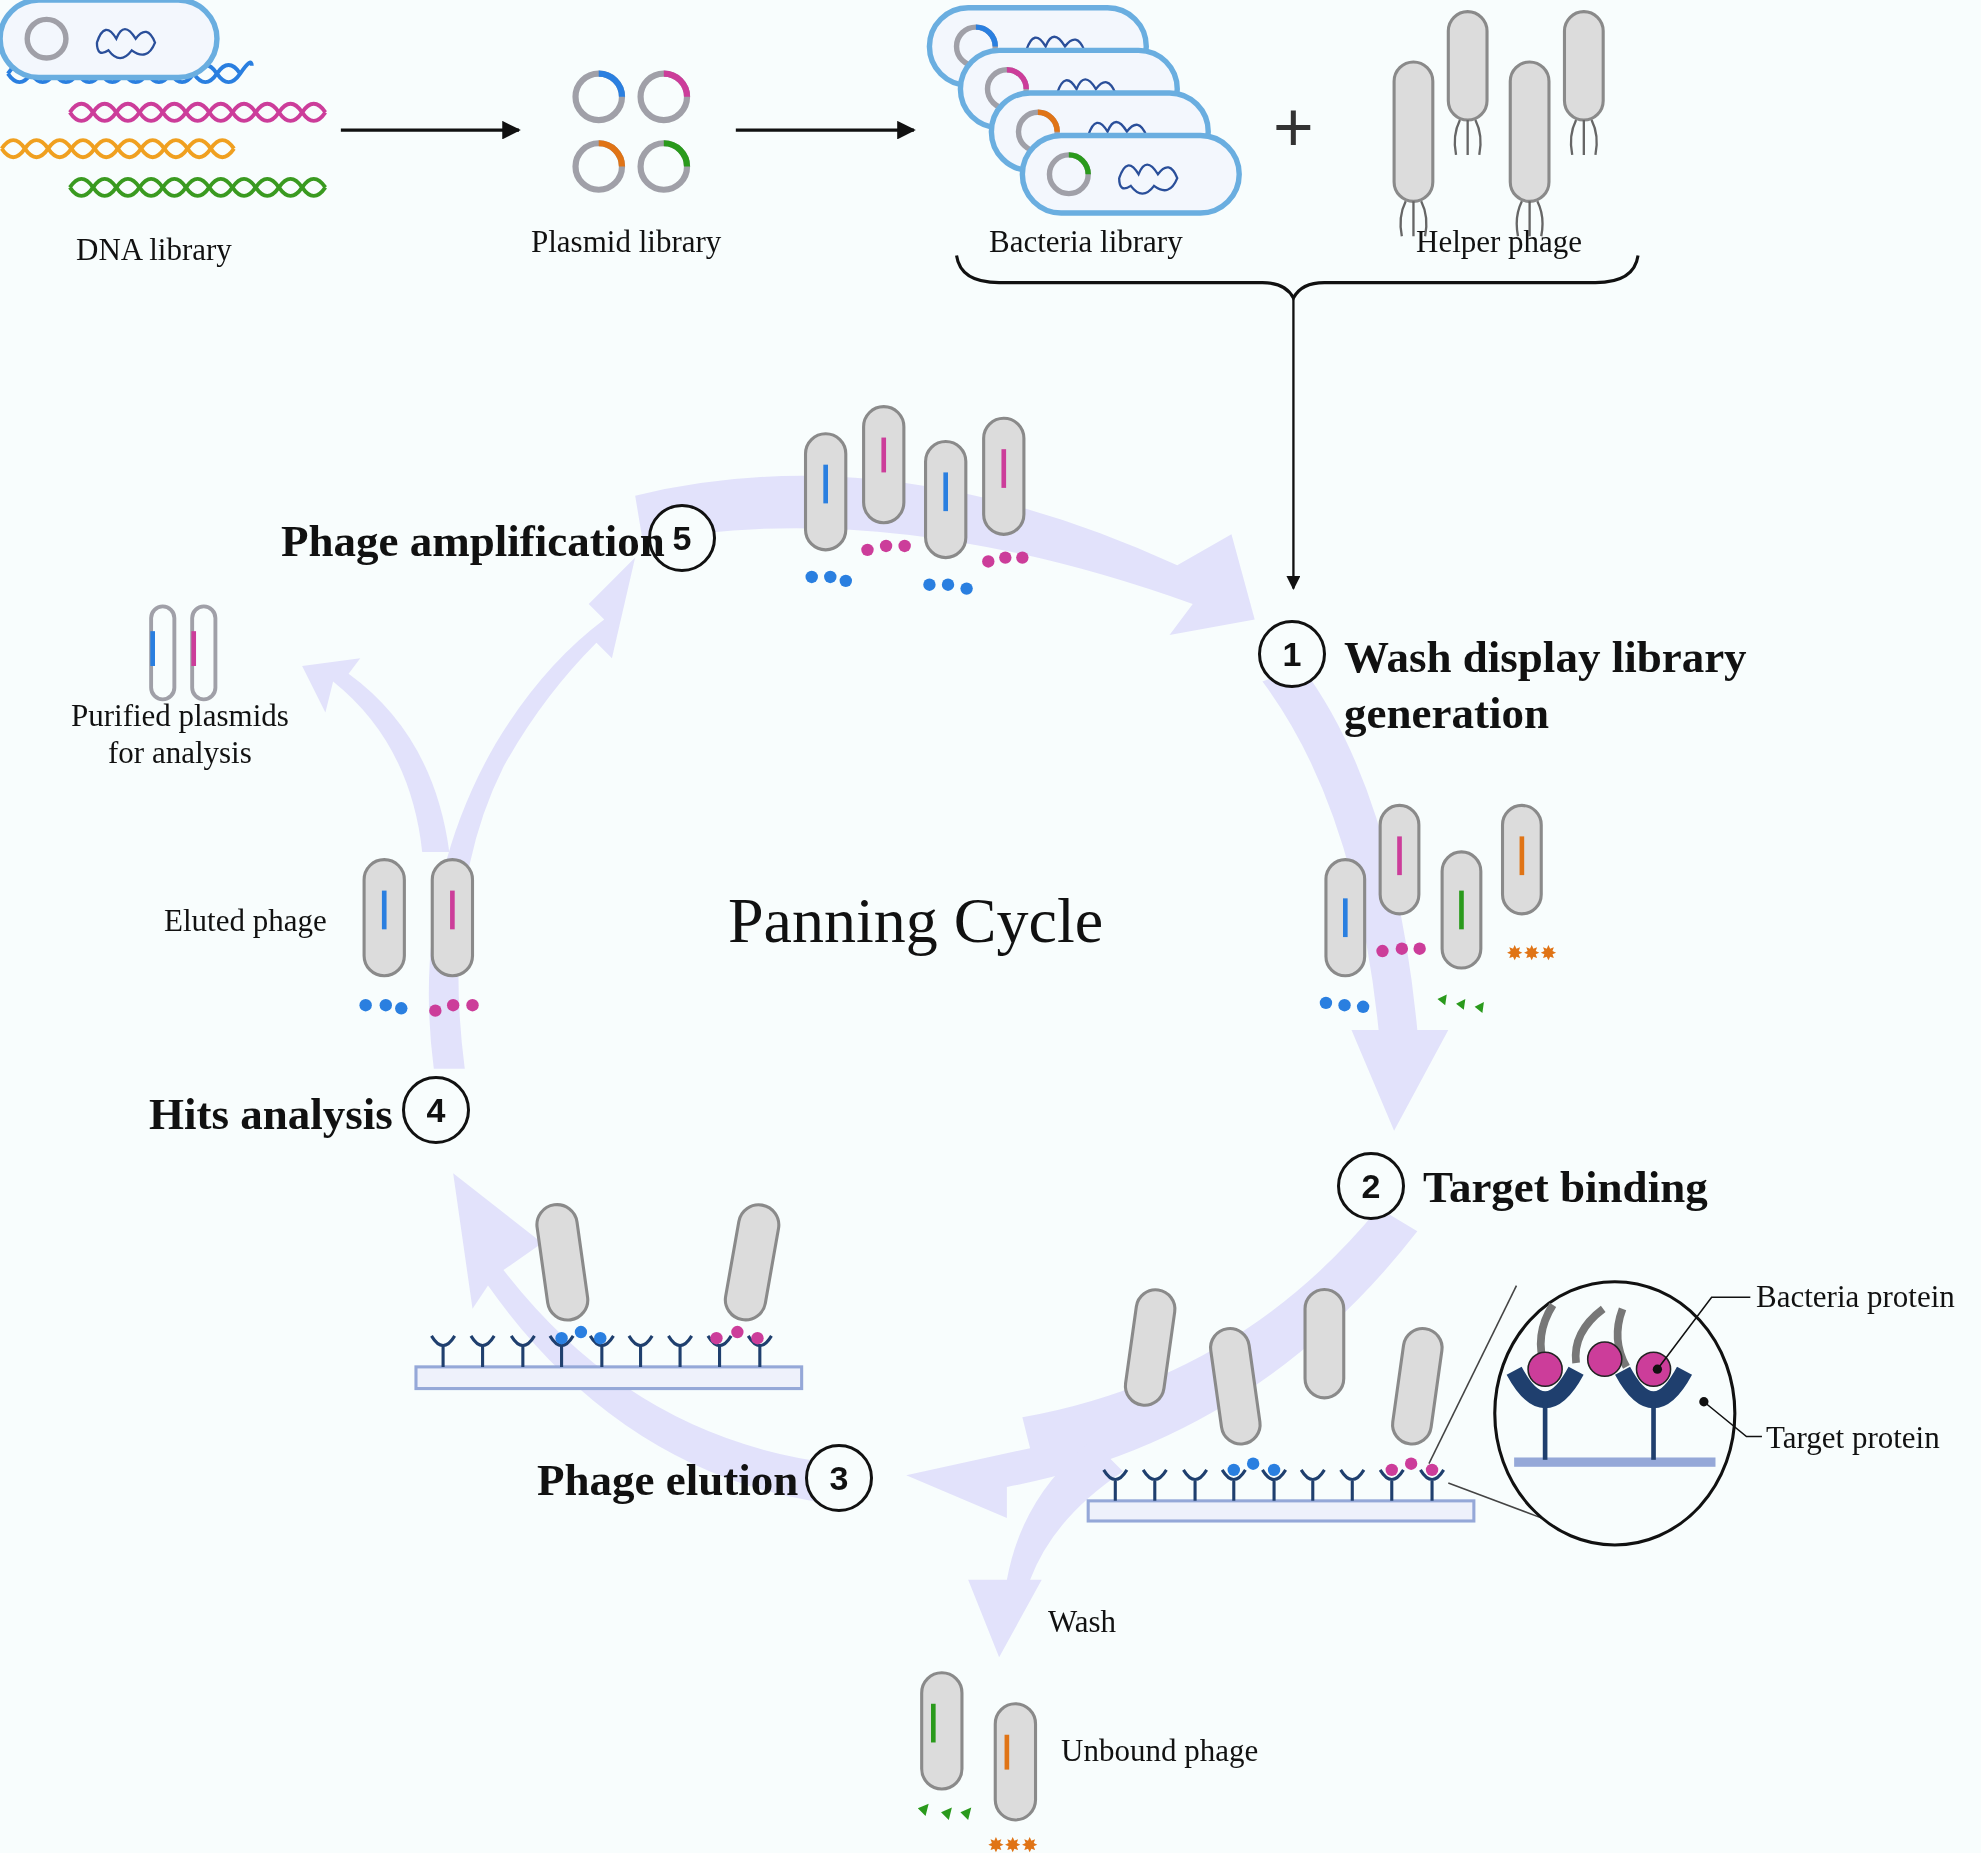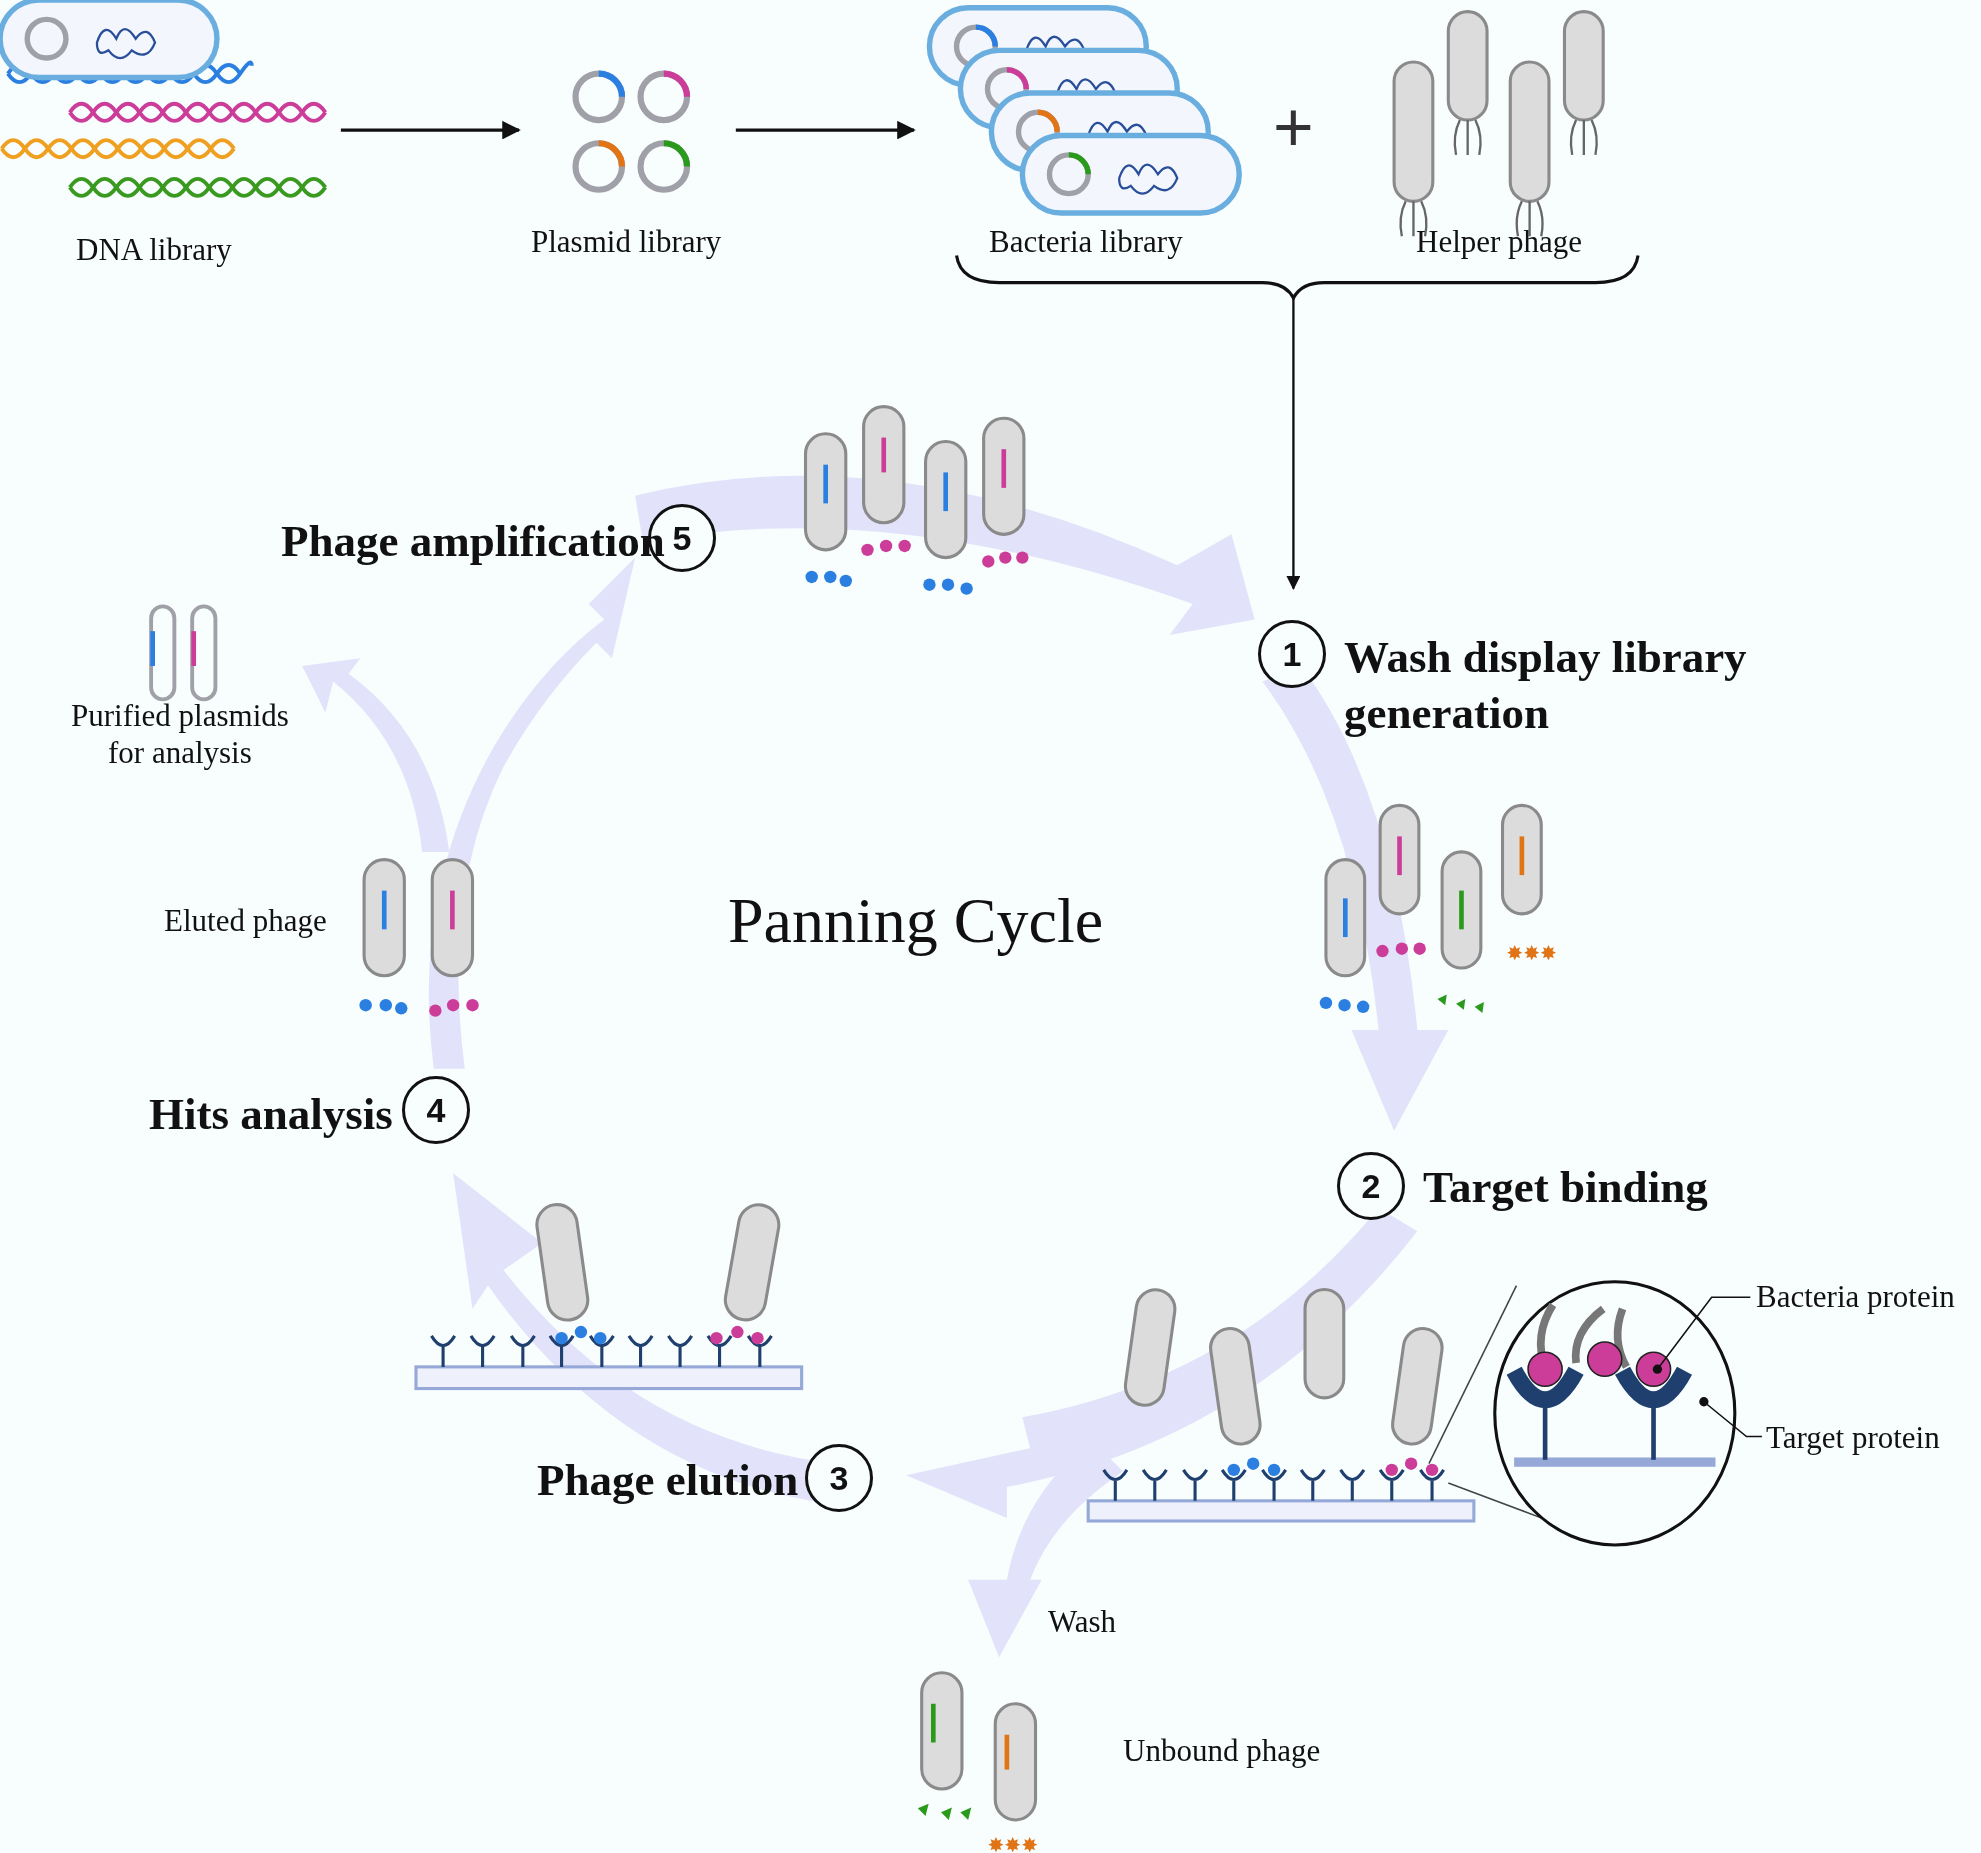--- a/index.html
+++ b/index.html
@@ -275,16 +275,16 @@
 
 <div class="badge" style="left:648px;top:504px;">5</div>
 <div class="step" style="left:281px;top:513px;">Phage amplification</div>
 
 <div class="lbl" style="left:71px;top:697px;text-align:center;">
   <div>Purified plasmids</div>
   <div>for analysis</div>
 </div>
 <div class="lbl" style="left:164px;top:902px;">Eluted phage</div>
 <div class="lbl" style="left:1048px;top:1603px;">Wash</div>
-<div class="lbl" style="left:1123px;top:1732px;">Unbound phage</div>
+<div class="lbl" style="left:1061px;top:1732px;">Unbound phage</div>
 <div class="lbl" style="left:1756px;top:1278px;">Bacteria protein</div>
 <div class="lbl" style="left:1766px;top:1419px;">Target protein</div>
 
 
 </body></html>

